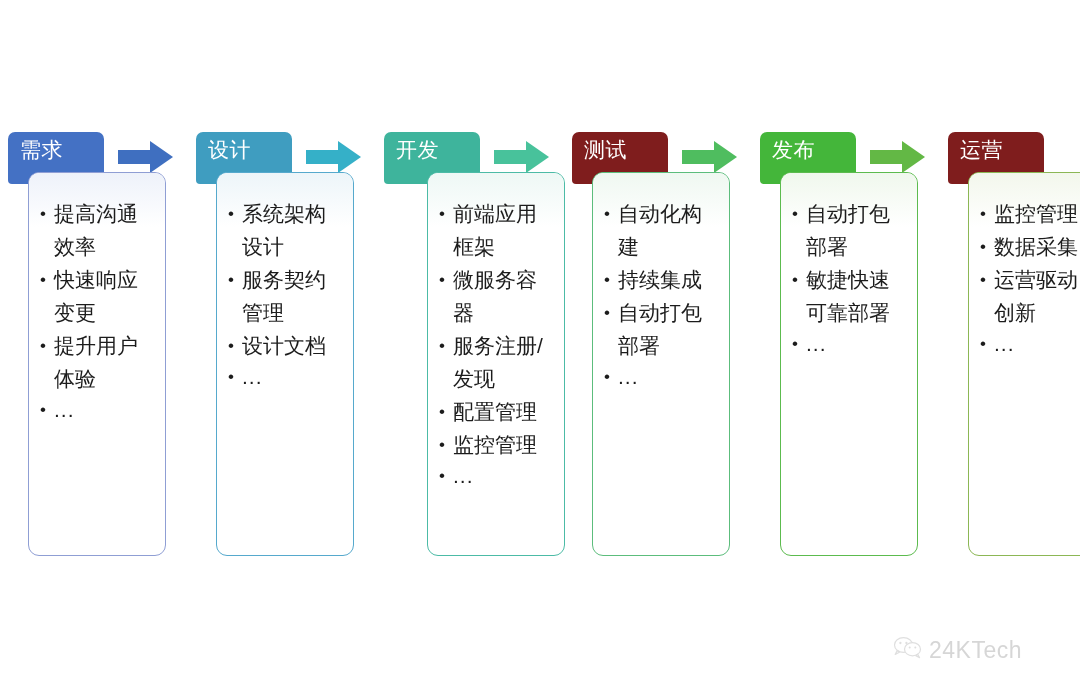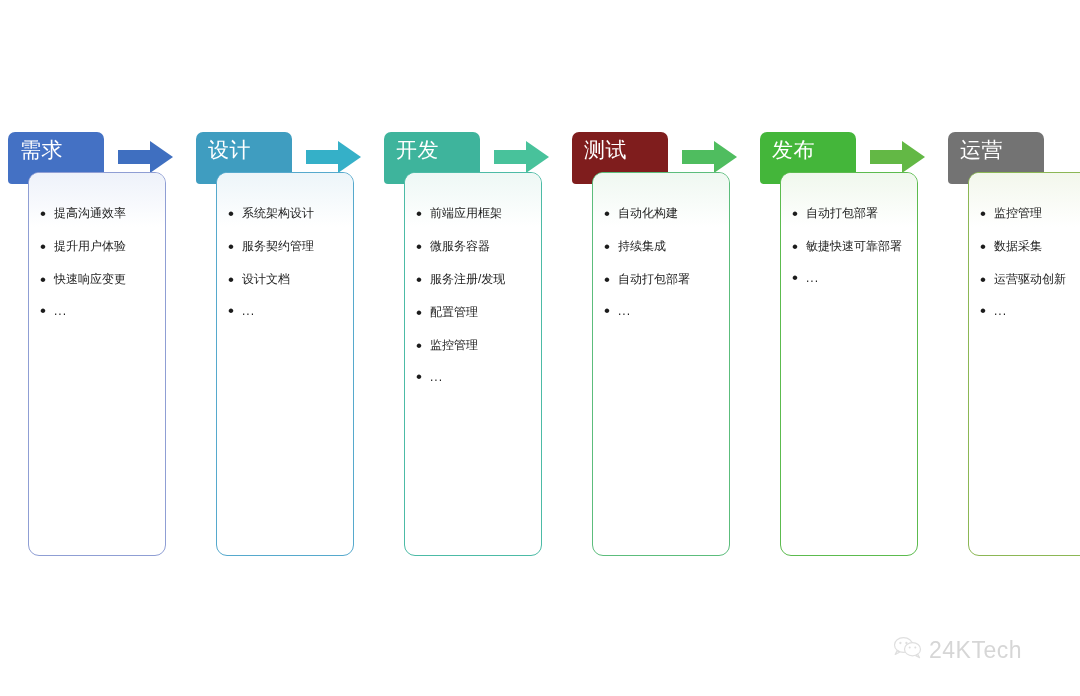--- a/index.html
+++ b/index.html
@@ -68,21 +68,21 @@
   }
   .stage-card ul {
     position: relative;
     list-style: none;
     margin: 0;
     padding: 24px 8px 0 10px;
   }
   .stage-card li {
     position: relative;
     padding-left: 15px;
-    font-size: 12px;
+    font-size: 21px;
     line-height: 33px;
     color: #1c1c1c;
     word-break: break-all;
   }
   .stage-card li::before {
     content: "\2022";
     position: absolute;
     left: 1px;
     top: 0;
     font-size: 17px;
@@ -129,22 +129,22 @@
 <div id="stage">
   <div id="columns-layer">
       <div class="stage-col" style="left: 8px;">
         <div class="stage-header" style="background: rgb(68, 113, 196);">
           <span class="stage-title">需求</span>
         </div>
         <div class="stage-card" style="border-color: rgb(143, 158, 212);">
           <div class="card-tint" style="background: linear-gradient(rgb(238, 242, 250) 0%, rgb(255, 255, 255) 100%);"></div>
           <ul>
             <li>提高沟通效率</li>
+            <li>快速响应变更</li>
             <li>提升用户体验</li>
-            <li>快速响应变更</li>
             <li class="ellipsis">...</li>
           </ul>
         </div>
       </div>
       <div class="stage-col" style="left: 196px;">
         <div class="stage-header" style="background: rgb(63, 157, 192);">
           <span class="stage-title">设计</span>
         </div>
         <div class="stage-card" style="border-color: rgb(86, 169, 205);">
           <div class="card-tint" style="background: linear-gradient(rgb(237, 245, 249) 0%, rgb(255, 255, 255) 100%);"></div>
@@ -153,21 +153,21 @@
             <li>服务契约管理</li>
             <li>设计文档</li>
             <li class="ellipsis">...</li>
           </ul>
         </div>
       </div>
       <div class="stage-col" style="left: 384px;">
         <div class="stage-header" style="background: rgb(62, 180, 156);">
           <span class="stage-title">开发</span>
         </div>
-        <div class="stage-card" style="border-color: rgb(76, 187, 166);">
+        <div class="stage-card" style="border-color: rgb(76, 187, 166); margin-left: 23px;">
           <div class="card-tint" style="background: linear-gradient(rgb(238, 248, 245) 0%, rgb(255, 255, 255) 100%);"></div>
           <ul>
             <li>前端应用框架</li>
             <li>微服务容器</li>
             <li>服务注册/发现</li>
             <li>配置管理</li>
             <li>监控管理</li>
             <li class="ellipsis">...</li>
           </ul>
         </div>
@@ -193,21 +193,21 @@
         <div class="stage-card" style="border-color: rgb(92, 187, 78);">
           <div class="card-tint" style="background: linear-gradient(rgb(240, 248, 237) 0%, rgb(255, 255, 255) 100%);"></div>
           <ul>
             <li>自动打包部署</li>
             <li>敏捷快速可靠部署</li>
             <li class="ellipsis">...</li>
           </ul>
         </div>
       </div>
       <div class="stage-col" style="left: 948px;">
-        <div class="stage-header" style="background: #737373;">
+        <div class="stage-header" style="background: #7f1d1d;">
           <span class="stage-title">运营</span>
         </div>
         <div class="stage-card" style="border-color: rgb(140, 183, 85);">
           <div class="card-tint" style="background: linear-gradient(rgb(243, 247, 236) 0%, rgb(255, 255, 255) 100%);"></div>
           <ul>
             <li>监控管理</li>
             <li>数据采集</li>
             <li>运营驱动创新</li>
             <li class="ellipsis">...</li>
           </ul>

